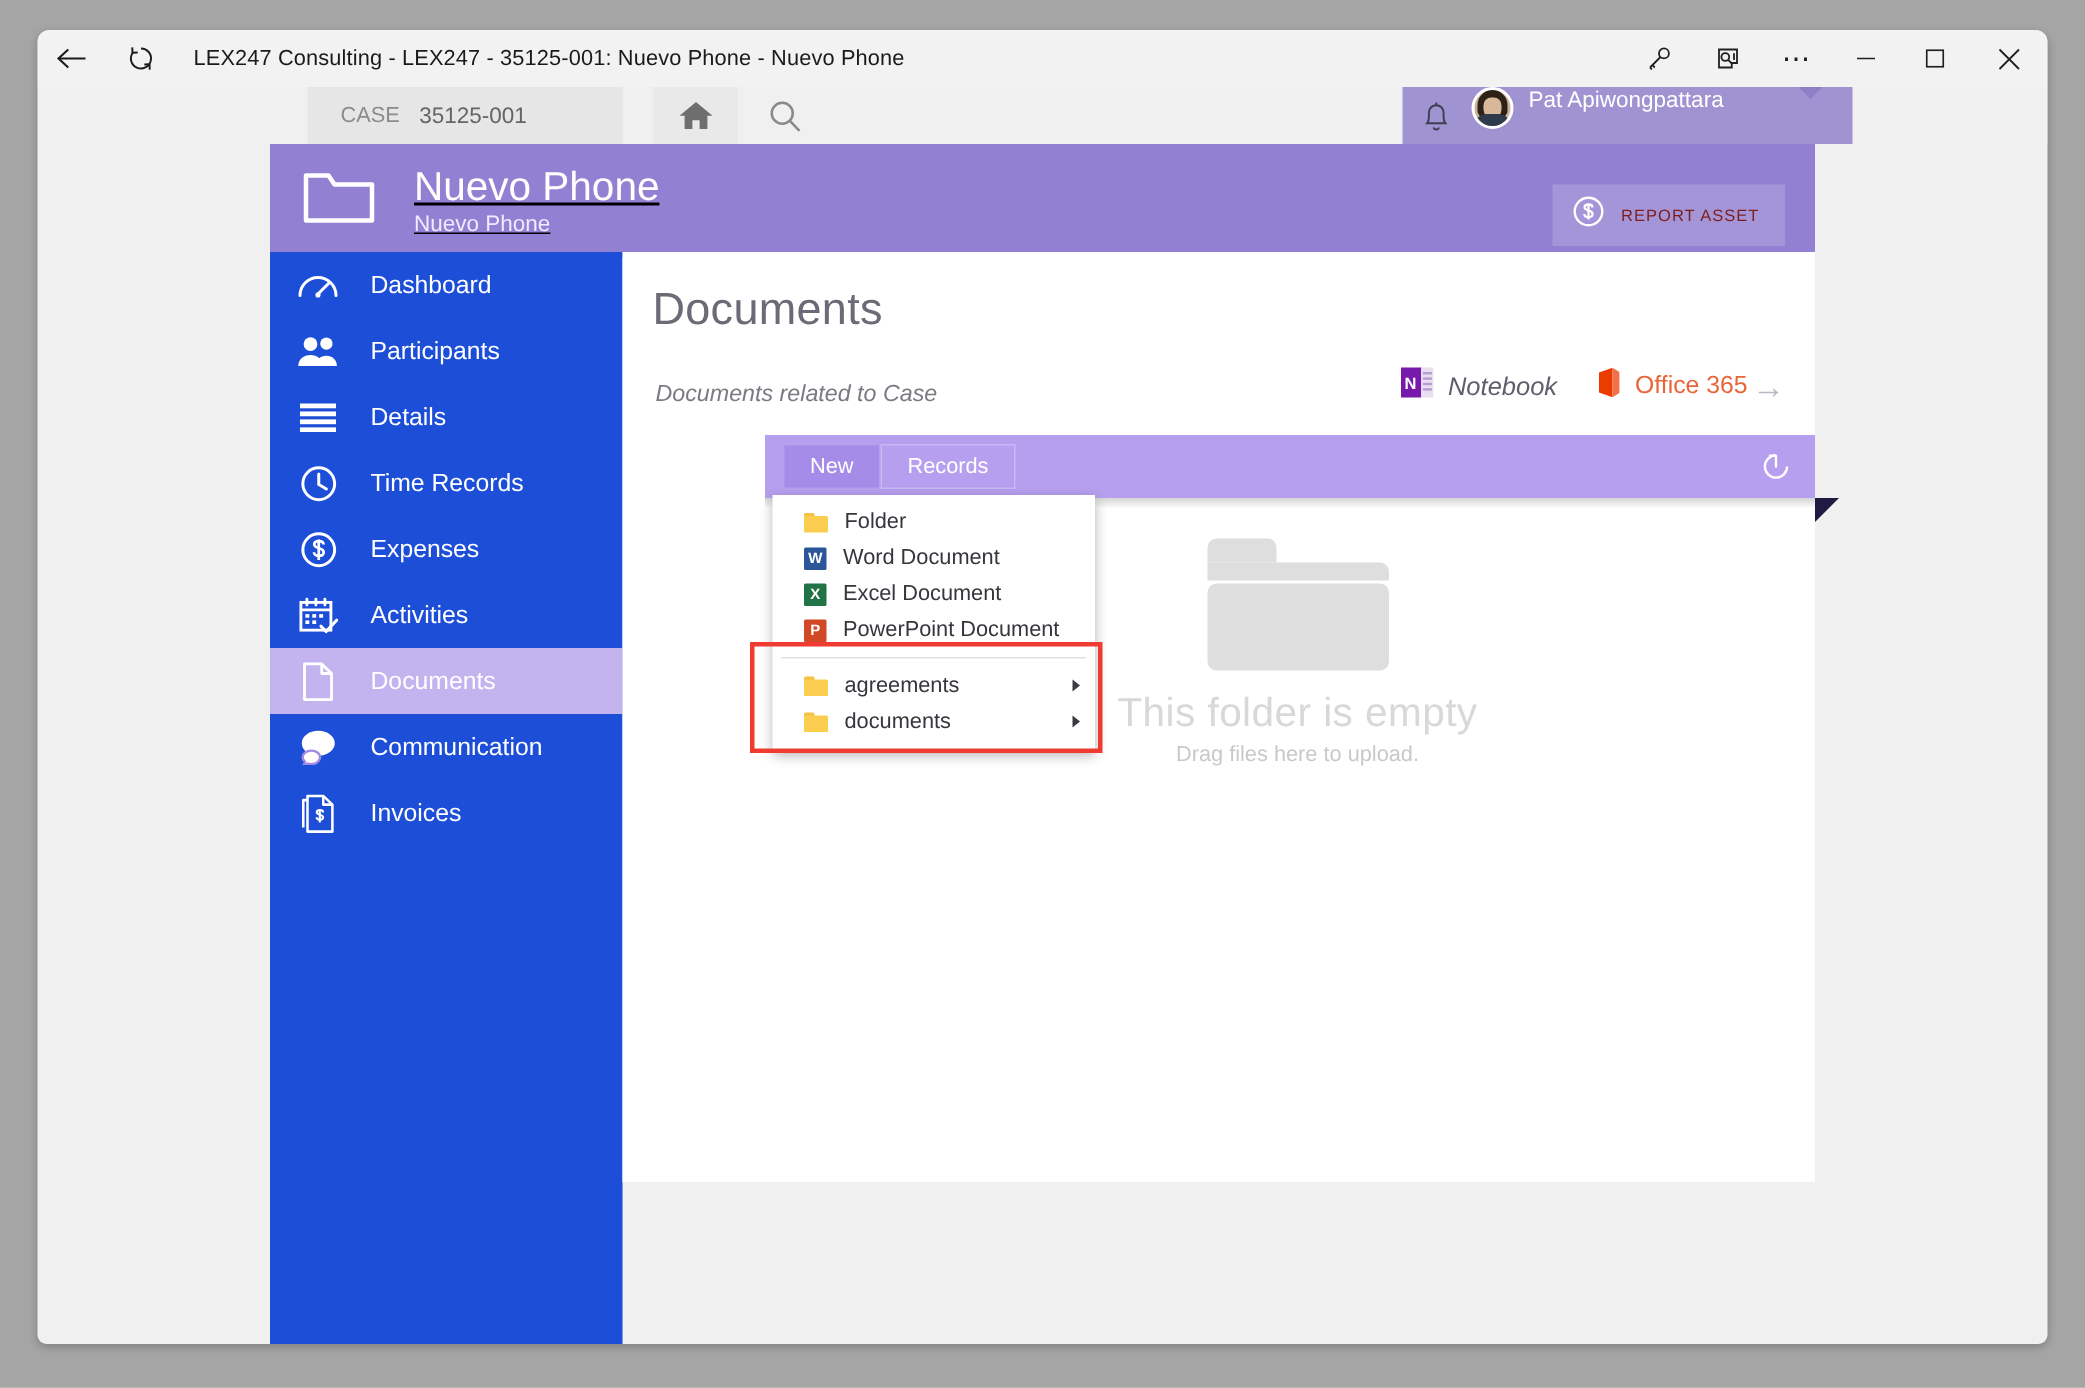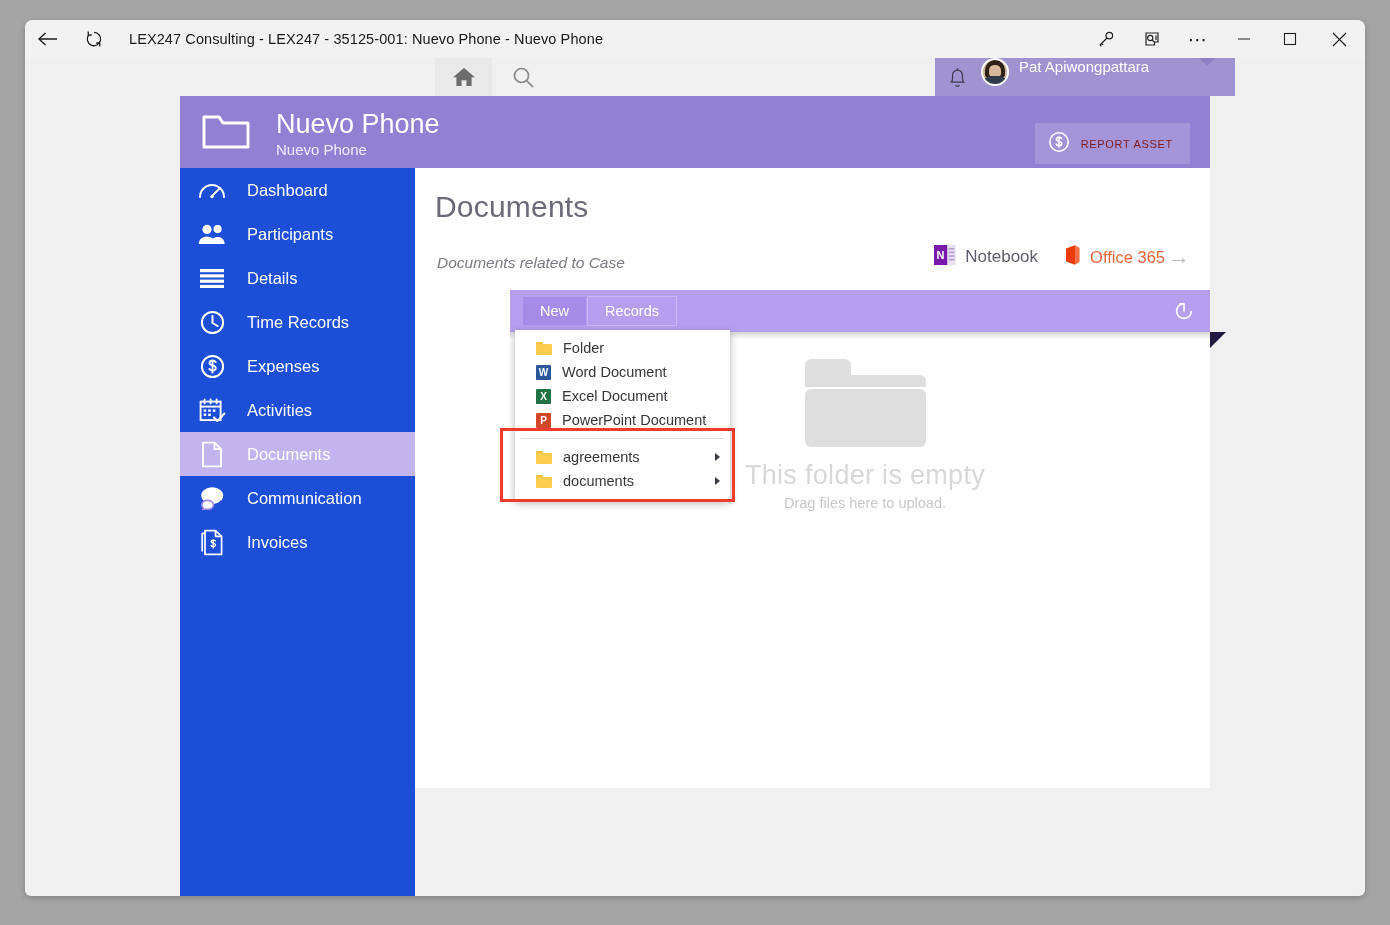--- a/index.html
+++ b/index.html
@@ -108,21 +108,21 @@
     width: 0; height: 0;
     border-left: 8px solid transparent; border-right: 8px solid transparent;
     border-top: 8px solid #8e80c6;
   }
 
   
   #record-header {
     position: absolute; left: 155px; top: 76px;
     width: 1030px; height: 76px;
     background: #9280d2;
-    display: flex; align-items: center;
+    display: flex; align-items: center; text-decoration: underline;
   }
   #record-folder-icon { margin-left: 22px; flex: none; }
   #record-title-wrap { margin-left: 26px; }
   #record-title { font-size: 27px; color: #ffffff; font-weight: 300; line-height: 1.05; }
   #record-subtitle { font-size: 15px; color: #efeaff; margin-top: 3px; }
   #report-asset-btn {
     position: absolute; right: 20px; top: 27px;
     height: 41px; padding: 0 17px 0 13px;
     background: #a495d8;
     display: flex; align-items: center; gap: 11px;
@@ -158,21 +158,21 @@
   }
   #page-subtitle {
     position: absolute; left: 22px; top: 86px;
     font-size: 15.5px; color: #7a7a82; font-style: italic;
   }
   #quicklinks {
     position: absolute; right: 20px; top: 76px;
     display: flex; align-items: center; gap: 26px;
   }
   .quicklink { display: flex; align-items: center; gap: 9px; }
-  .ql-notebook-label { font-size: 17px; color: #5f5f6b; }
+  .ql-notebook-label { font-size: 17px; color: #5f5f6b; font-style: italic; }
   .ql-o365-label { font-size: 16.5px; color: #e8663a; }
   #ql-arrow { color: #b9b9c2; font-size: 22px; line-height: 1; margin-left: -6px; }
 
   
   #doc-toolbar {
     position: absolute; left: 95px; top: 122px;
     width: 700px; height: 42px;
     background: #b69fee;
   }
   .tb-btn {
@@ -316,20 +316,24 @@
       </div>
       <div class="tb-right-btn" style="width:52px;">
         <svg width="17" height="17" viewBox="0 0 17 17" stroke="#202020" stroke-width="1.2">
             <path d="M2 2 L15 15 M15 2 L2 15"></path>
           </svg>
       </div>
     </div>
   </div>
 
   <div id="app-nav">
+    <div id="case-chip">
+      <span class="case-label">CASE</span>
+      <span class="case-value">35125-001</span>
+    </div>
     <div id="home-btn">
       <svg width="24" height="22" viewBox="0 0 24 22" fill="#6e6e6e">
         <path d="M12 2 L23 11.2 H19.6 V20 H14.4 V14.2 H9.6 V20 H4.4 V11.2 H1 Z"></path>
       </svg>
     </div>
     <div id="search-btn">
       <svg width="23" height="23" viewBox="0 0 23 23" fill="none" stroke="#8a8a8a" stroke-width="1.7">
         <circle cx="9.5" cy="9.5" r="7"></circle>
           <path d="M14.6 14.6 L21 21.2"></path>
       </svg>

